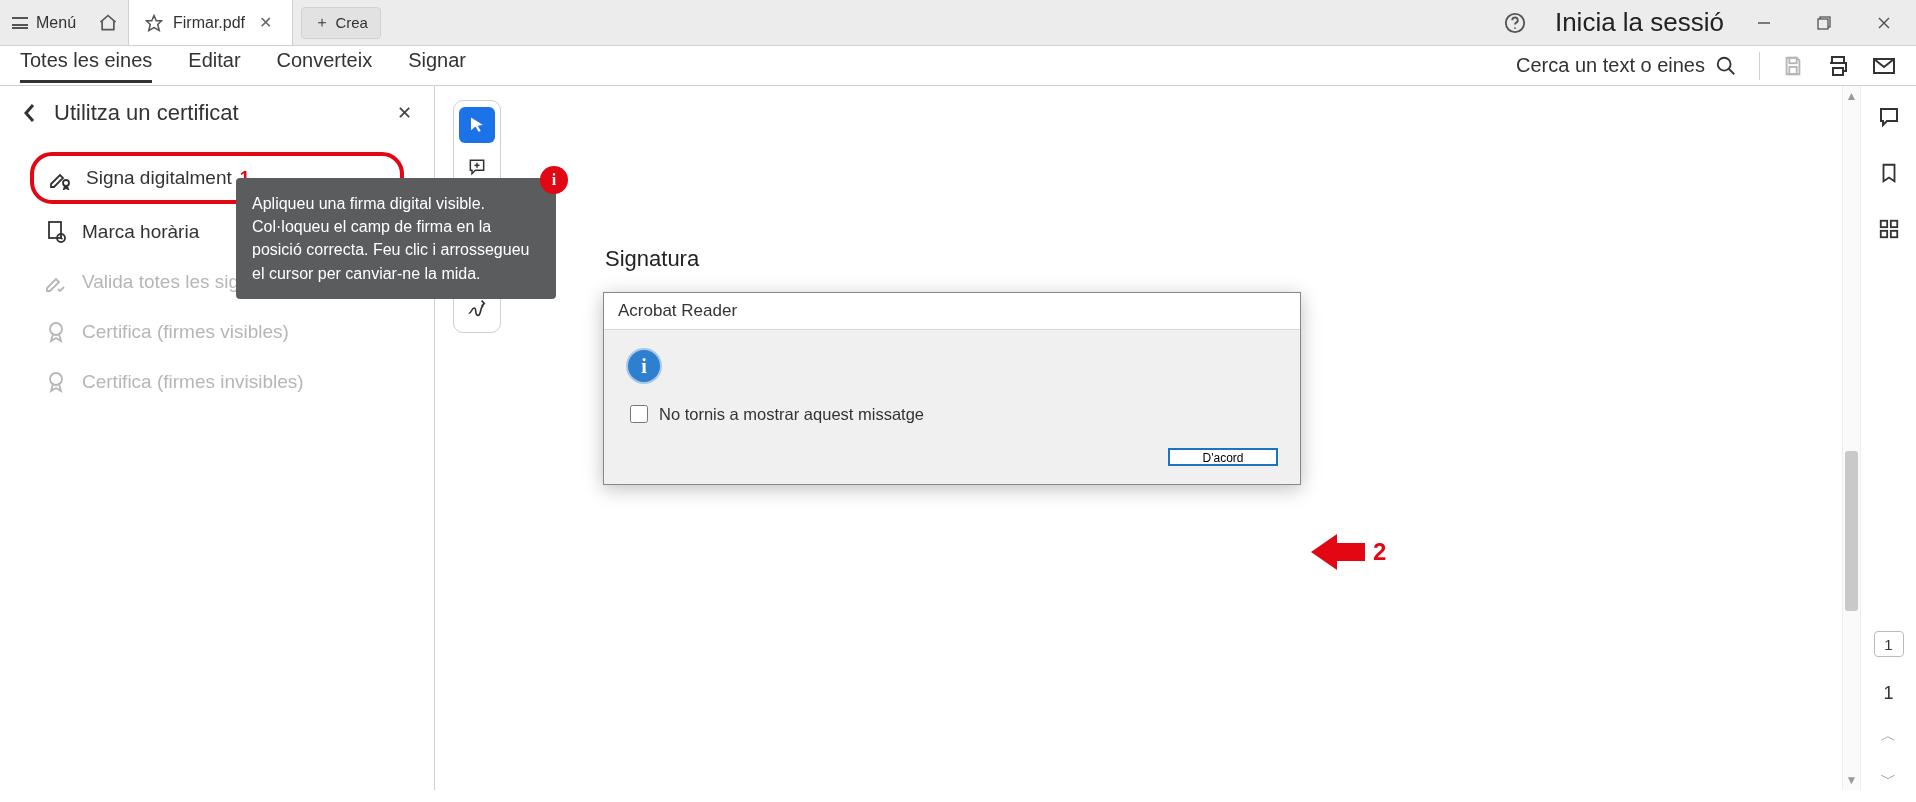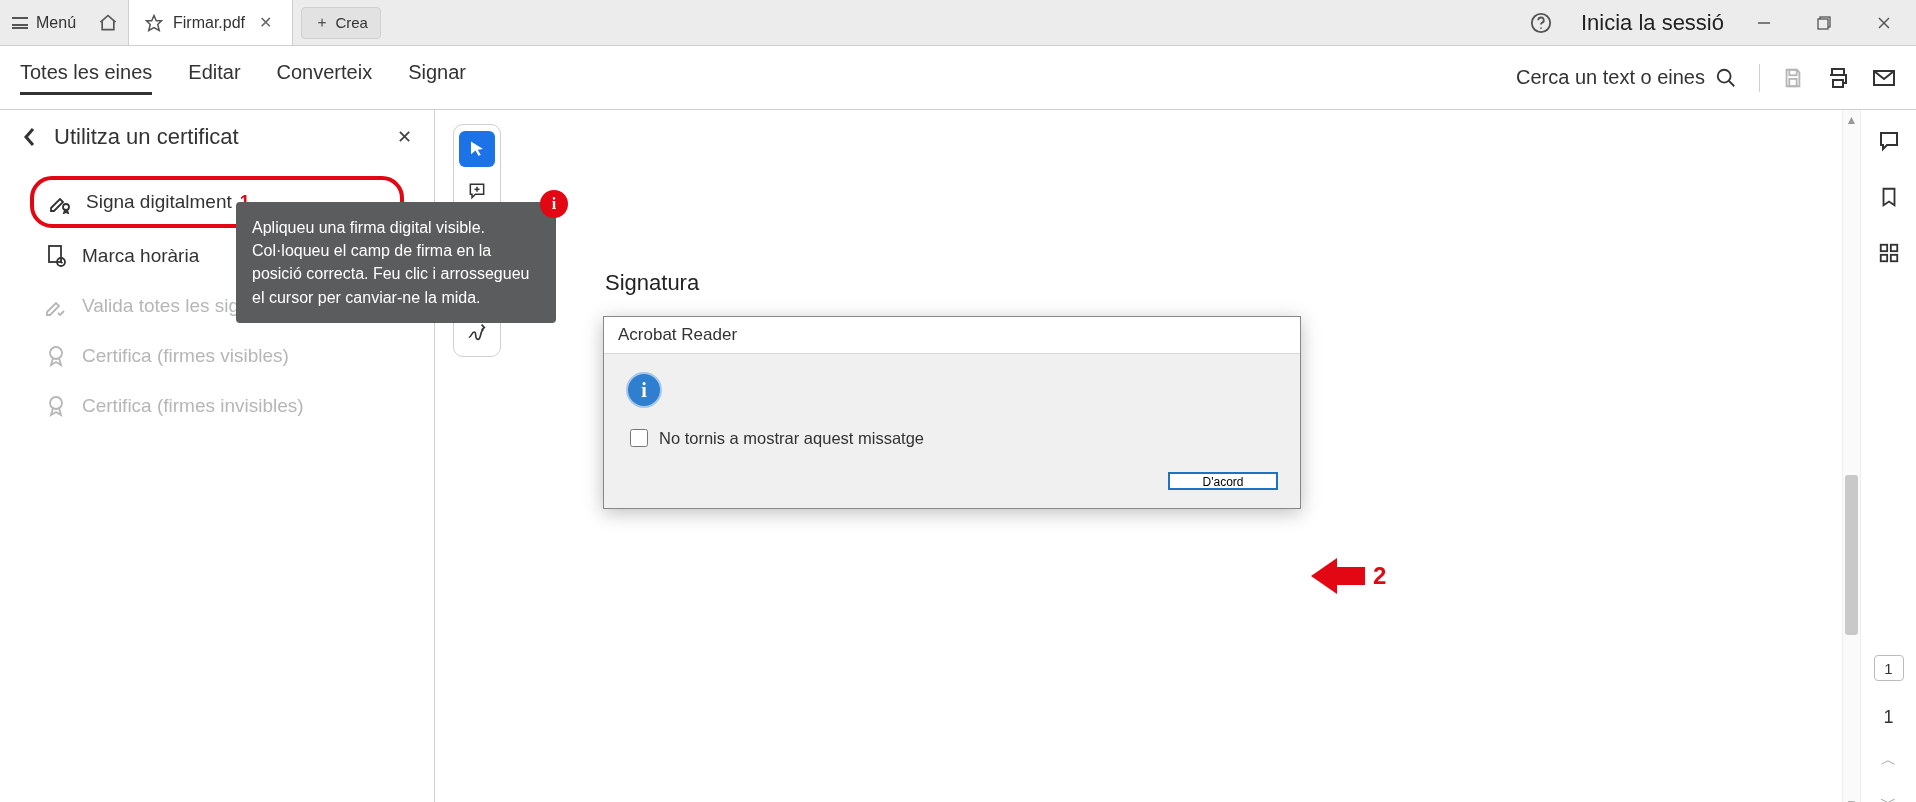--- a/index.html
+++ b/index.html
@@ -58,27 +58,27 @@
     margin-left:8px; height:32px; padding:0 12px;
     background:#e2e2e2; border:1px solid var(--border); border-radius:4px;
     cursor:pointer;
     font-size:15px;
   }
   .titlebar-right {
     margin-left:auto;
     display:flex; align-items:center; gap:20px;
     padding-right:12px;
   }
-  .signin { font-size:22px; color:#222; cursor:pointer; }
+  .signin { font-size:26px; color:#222; cursor:pointer; }
   .win-ctrl { width:40px; height:40px; display:flex; align-items:center; justify-content:center; cursor:pointer; font-size:16px; color:#444; }
 
   
   .toolbar {
     display:flex; align-items:center;
-    height:64px; padding:0 20px;
+    height:40px; padding:0 20px;
     border-bottom:1px solid var(--border);
   }
   .toolbar .menu-items { display:flex; gap:36px; }
   .toolbar .menu-item { font-size:20px; color:#333; cursor:pointer; white-space:nowrap; }
   .toolbar .menu-item.active { border-bottom:3px solid #333; padding-bottom:8px; }
   .toolbar-right {
     margin-left:auto;
     display:flex; align-items:center; gap:22px;
     font-size:20px; color:#333;
   }

